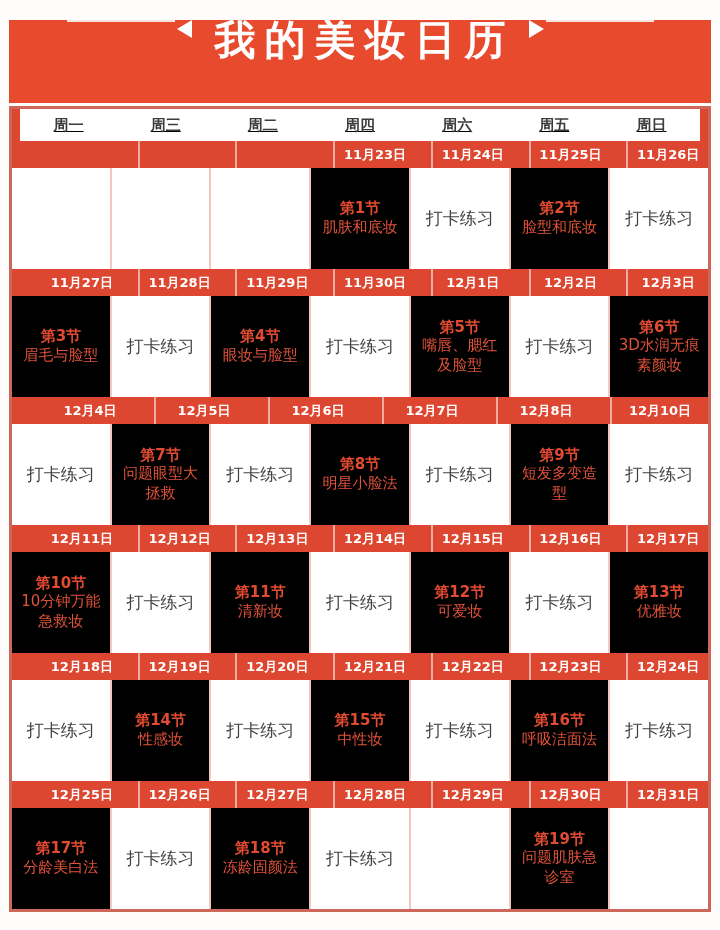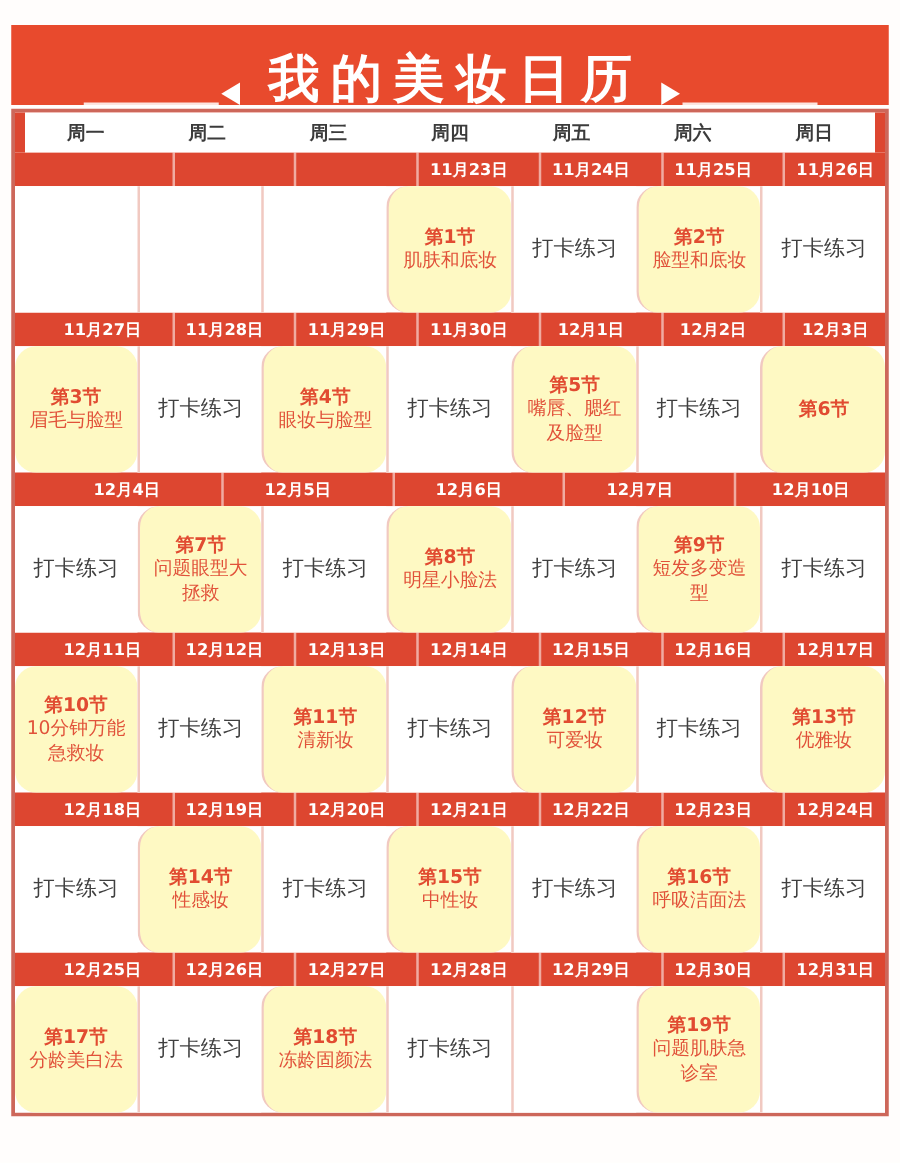--- a/index.html
+++ b/index.html
@@ -1,61 +1,61 @@
 <!DOCTYPE html>
 <html><head>
 <meta charset="utf-8">
 <style>
   * { box-sizing: border-box; margin: 0; padding: 0; }
   html, body { width: 720px; background: #fffdfc; font-family: "DejaVu Sans", "Liberation Sans", sans-serif; }
   .page { width: 720px; height: 930px; padding: 20px 9px 0; background: #fffdfc; }
 
   
   .banner {
-    height: 64px; background: #E84A2D;
-    display: flex; align-items: flex-end; justify-content: center;
+    height: 83px; background: #E84A2D;
+    display: flex; align-items: flex-start; justify-content: center;
   }
   .deco-line { height: 2px; width: 108px; background: rgba(255,255,255,.85); }
   .tri { width: 0; height: 0; }
   .tri-left  { border-top: 9px solid transparent; border-bottom: 9px solid transparent; border-right: 15px solid #ffffff; margin: 0 14px 0 2px; }
   .tri-right { border-top: 9px solid transparent; border-bottom: 9px solid transparent; border-left: 15px solid #ffffff; margin: 0 2px 0 14px; }
   .banner-title {
     color: #ffffff; font-size: 41px; font-weight: bold; letter-spacing: 9px;
     line-height: 1; padding-left: 9px; white-space: nowrap;
   }
 
   
   .calendar {
     margin-top: 3px;
     border: 3px solid #CD675A;
     background: #ffffff;
   }
   .weekday-row {
-    background: #DD4630; padding: 0 8px; height: 32px; display: flex;
+    background: #DD4630; padding: 0 8px; height: 32px; display: flex; text-decoration: underline;
   }
   .weekday-row-inner { background: #ffffff; flex: 1; display: flex; }
   .weekday-cell {
     flex: 1; display: flex; align-items: center; justify-content: center;
     color: #3b3b3b; font-size: 15px; font-weight: bold;
   }
   .date-row { background: #DD4630; height: 27px; display: flex; gap: 16px; }
   .date-cell {
     flex: 1; display: flex; align-items: center; justify-content: center;
     color: #ffffff; font-size: 13px; font-weight: bold;
     border-left: 2px solid rgba(255,255,255,.55);
   }
   .date-cell:first-child { border-left: none; padding-left: 30px; }
   .content-row { display: flex; min-height: 101px; background: #ffffff; }
   .cell {
     flex: 1; border-left: 2px solid #F1C9C1;
     display: flex; flex-direction: column; align-items: center; justify-content: center;
     padding: 6px 5px; text-align: center;
   }
   .cell:first-child { border-left: none; justify-content: center; }
-  .cell.pink { background: #fef9c3; border-radius: 17px; }
+  .cell.pink { background: #000000; }
   .cell.white { background: #ffffff; }
   .lesson-num { color: #E14B31; font-size: 15px; font-weight: bold; line-height: 1.25; }
   .lesson-name { color: #E1523A; font-size: 15px; line-height: 1.3; }
   .practice { color: #3f3f3f; font-size: 17px; line-height: 1.3; }
 </style>
 </head>
 <body>
 
 <div class="page">
 
@@ -65,25 +65,25 @@
     <div class="banner-title">我的美妆日历</div>
     <div class="tri tri-right"></div>
     <div class="deco-line"></div>
   </div>
 
   <div class="calendar">
 
     <div class="weekday-row">
       <div class="weekday-row-inner">
         <div class="weekday-cell">周一</div>
+        <div class="weekday-cell">周三</div>
         <div class="weekday-cell">周二</div>
-        <div class="weekday-cell">周三</div>
         <div class="weekday-cell">周四</div>
+        <div class="weekday-cell">周六</div>
         <div class="weekday-cell">周五</div>
-        <div class="weekday-cell">周六</div>
         <div class="weekday-cell">周日</div>
       </div>
     </div>
 
     <div class="date-row">
       <div class="date-cell"></div>
       <div class="date-cell"></div>
       <div class="date-cell"></div>
       <div class="date-cell">11月23日</div>
       <div class="date-cell">11月24日</div>
@@ -136,28 +136,30 @@
       </div>
       <div class="cell pink">
         <div class="lesson-num">第5节</div>
         <div class="lesson-name">嘴唇、腮红及脸型</div>
       </div>
       <div class="cell white">
         <div class="practice">打卡练习</div>
       </div>
       <div class="cell pink">
         <div class="lesson-num">第6节</div>
+        <div class="lesson-name">3D水润无痕素颜妆</div>
       </div>
     </div>
 
     <div class="date-row">
       <div class="date-cell">12月4日</div>
       <div class="date-cell">12月5日</div>
       <div class="date-cell">12月6日</div>
       <div class="date-cell">12月7日</div>
+      <div class="date-cell">12月8日</div>
       <div class="date-cell">12月10日</div>
     </div>
     <div class="content-row">
       <div class="cell white">
         <div class="practice">打卡练习</div>
       </div>
       <div class="cell pink">
         <div class="lesson-num">第7节</div>
         <div class="lesson-name">问题眼型大拯救</div>
       </div>

